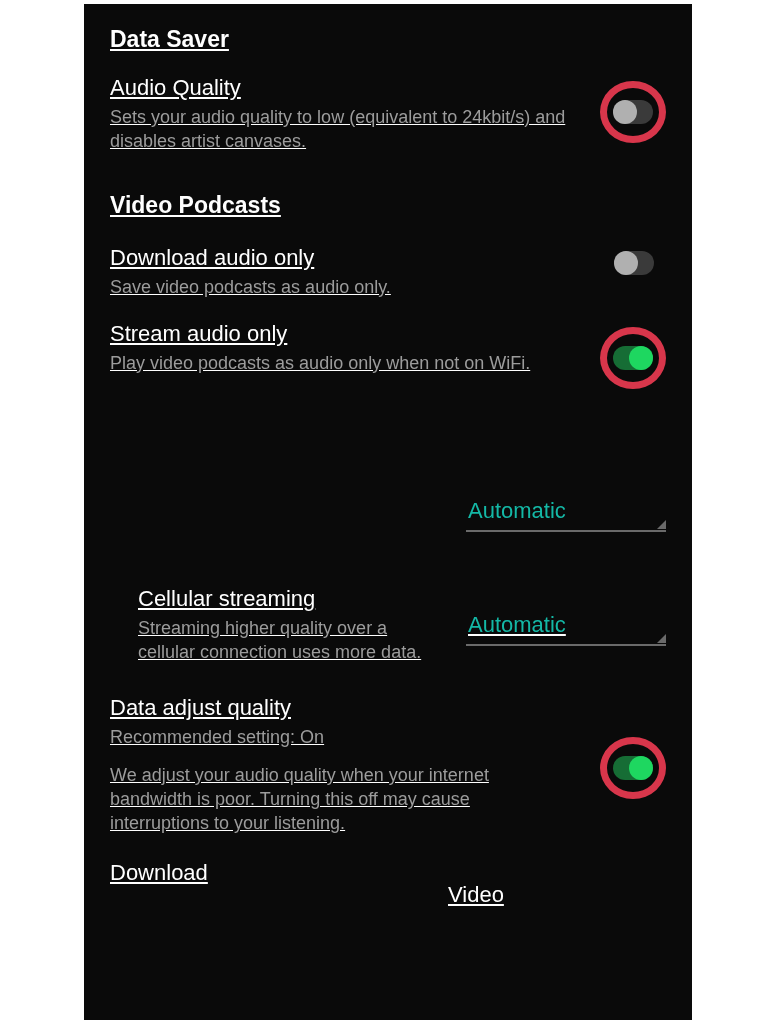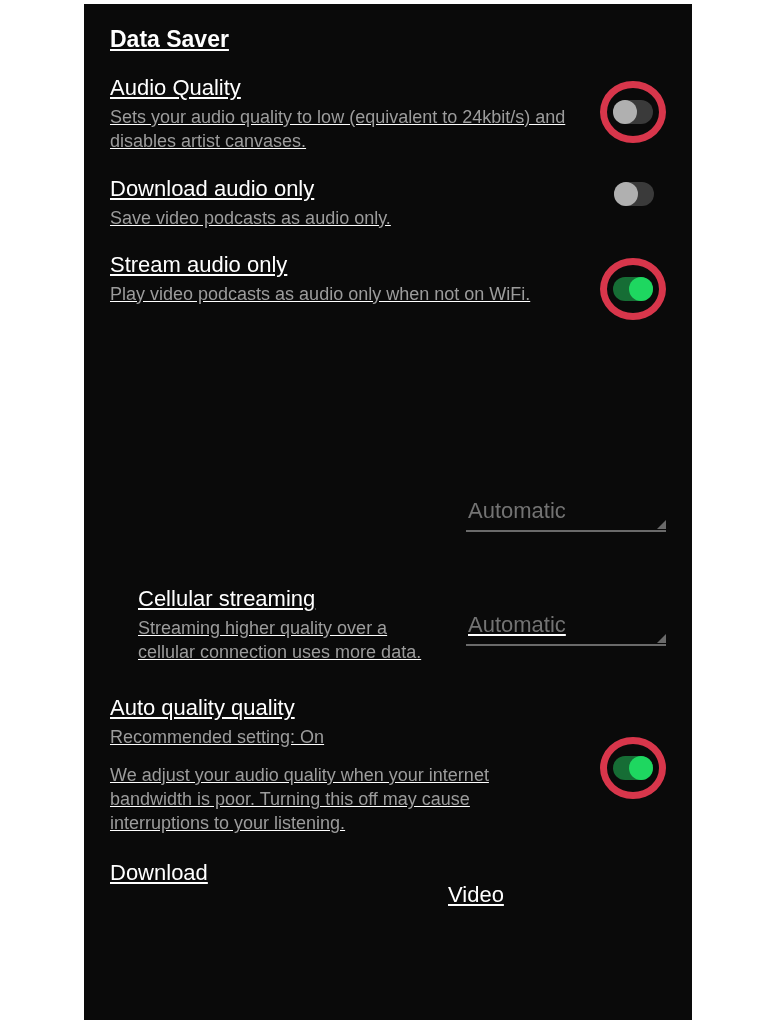--- a/index.html
+++ b/index.html
@@ -106,21 +106,21 @@
       top: -6px;
       width: 200px;
     }
     .select-box {
       width: 200px;
       position: relative;
     }
     .select-value {
       font-size: 22px;
       font-weight: 400;
-      color: #737373;
+      color: #14b8a6;
       padding: 4px 2px 6px 2px;
     }
     .select-line {
       height: 2px;
       background: #6a6a6a;
     }
     .select-tri {
       position: absolute;
       right: 0;
       bottom: 3px;
@@ -182,20 +182,21 @@
     </div>
     <div class="control">
       <div class="circle">
         <div class="toggle off">
           <div class="knob"></div>
         </div>
       </div>
     </div>
   </div>
 
+  <div class="section-header vid-header">Video Podcasts</div>
 
   <div class="setting-row">
     <div class="setting-text">
       <div class="setting-title">Download audio only</div>
       <div class="setting-desc">Save video podcasts as audio only.</div>
     </div>
     <div class="control" style="margin-right:12px;">
       <div class="toggle off">
         <div class="knob"></div>
       </div>
@@ -235,21 +236,21 @@
     </div>
     <div class="select-box">
       <div class="select-value">Automatic</div>
       <div class="select-line"></div>
       <div class="select-tri"></div>
     </div>
   </div>
 
   <div class="auto-adjust">
     <div class="left">
-      <div class="setting-title">Auto quality quality</div>
+      <div class="setting-title">Data adjust quality</div>
       <div class="setting-desc">Recommended setting: On</div>
       <div class="setting-desc2">We adjust your audio quality when your internet bandwidth is poor. Turning this off may cause interruptions to your listening.</div>
     </div>
     <div class="control">
       <div class="circle">
         <div class="toggle on">
           <div class="knob"></div>
         </div>
       </div>
     </div>

